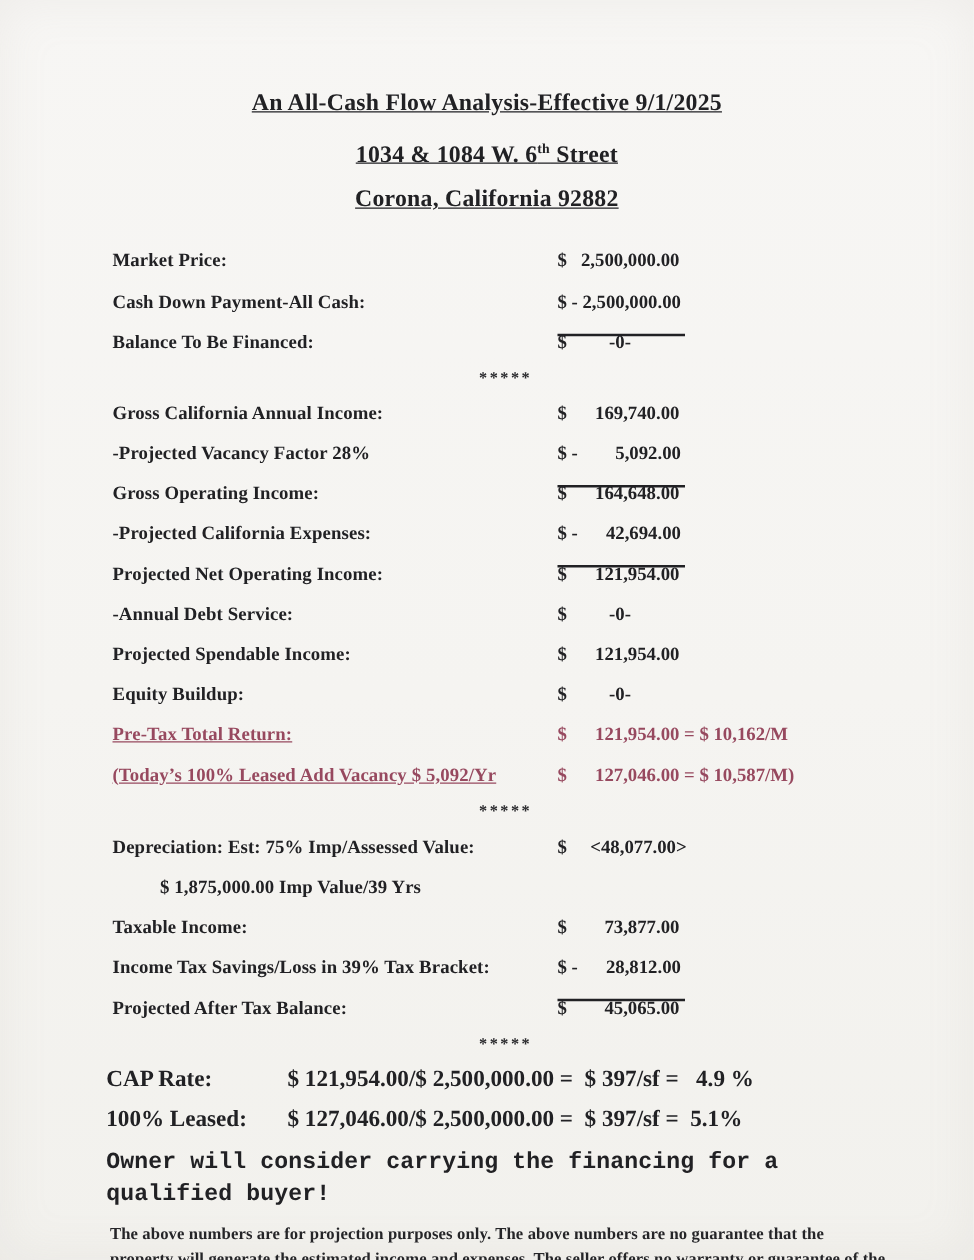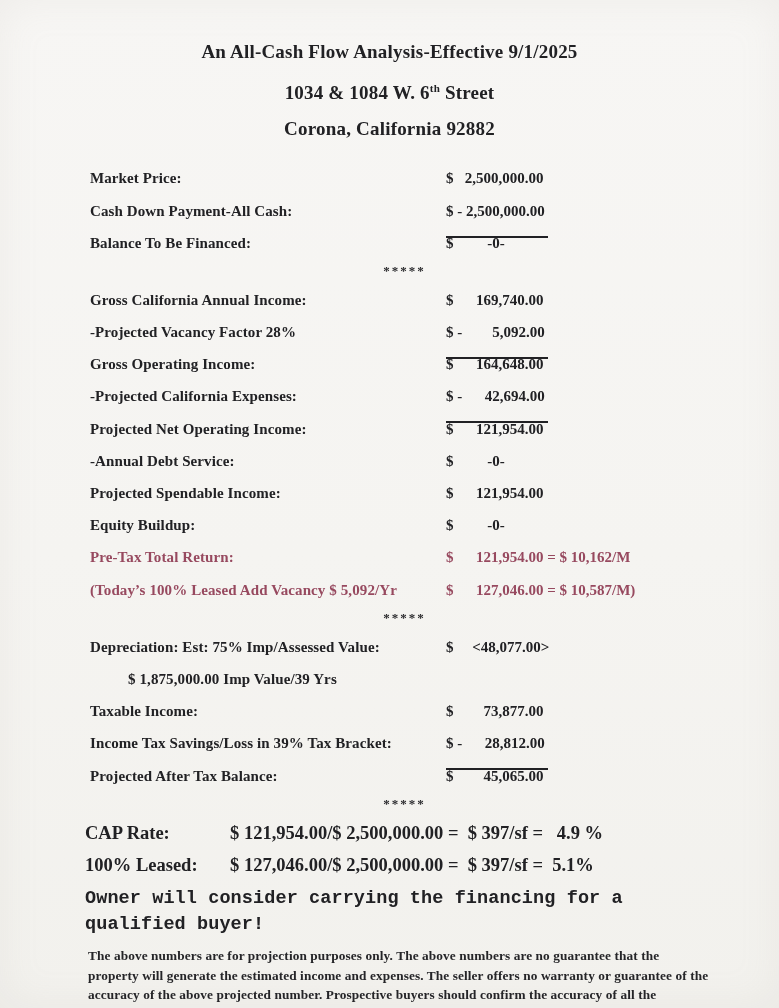--- a/index.html
+++ b/index.html
@@ -8,22 +8,23 @@
     width: 779px;
     height: 1008px;
     overflow: hidden;
     background: linear-gradient(180deg, #f7f6f4 0%, #f5f4f1 55%, #f2f1ed 100%);
     font-family: "Liberation Serif", "DejaVu Serif", serif;
     font-weight: bold;
     color: #212124;
     box-shadow: inset 0 0 40px rgba(180,175,165,0.12);
   }
   .titleblock {
-    padding-top: 42px;
+    padding-top: 73px;
     text-align: center;
+    text-decoration: underline;
   }
   .titleblock .tline {
     font-size: 19px;
     line-height: 20px;
     margin-bottom: 16px;
     letter-spacing: 0.2px;
   }
   .sup { vertical-align: super; font-size: 0.58em; }
   .content {
     margin-top: 28px;
@@ -44,21 +45,21 @@
     left: 356px;
     top: 0;
     white-space: pre;
   }
   .row .val.u {
     display: inline-block;
     border-bottom: 2.5px solid currentColor;
     padding-bottom: 14px;
     padding-right: 3px;
   }
-  .row.maroon { color: #97495f; }
+  .row.maroon { color: #97495f; text-decoration: underline; }
   .sep {
     height: 14px;
     margin-bottom: 11px;
     text-align: center;
     font-size: 13px;
     line-height: 14px;
     letter-spacing: 2px;
     color: #2a2a2d;
   }
   .caprow {

